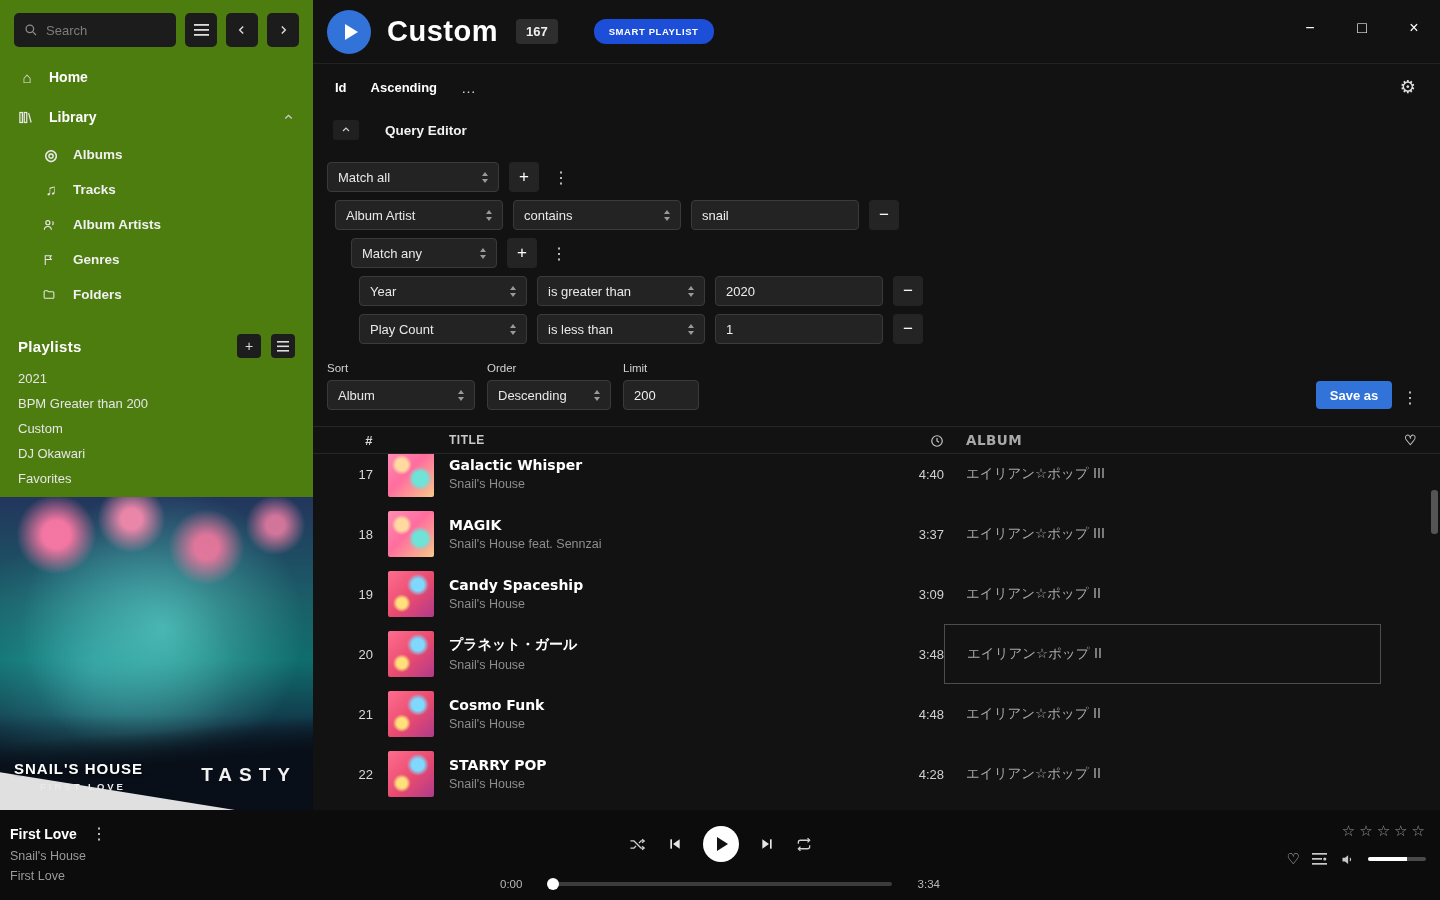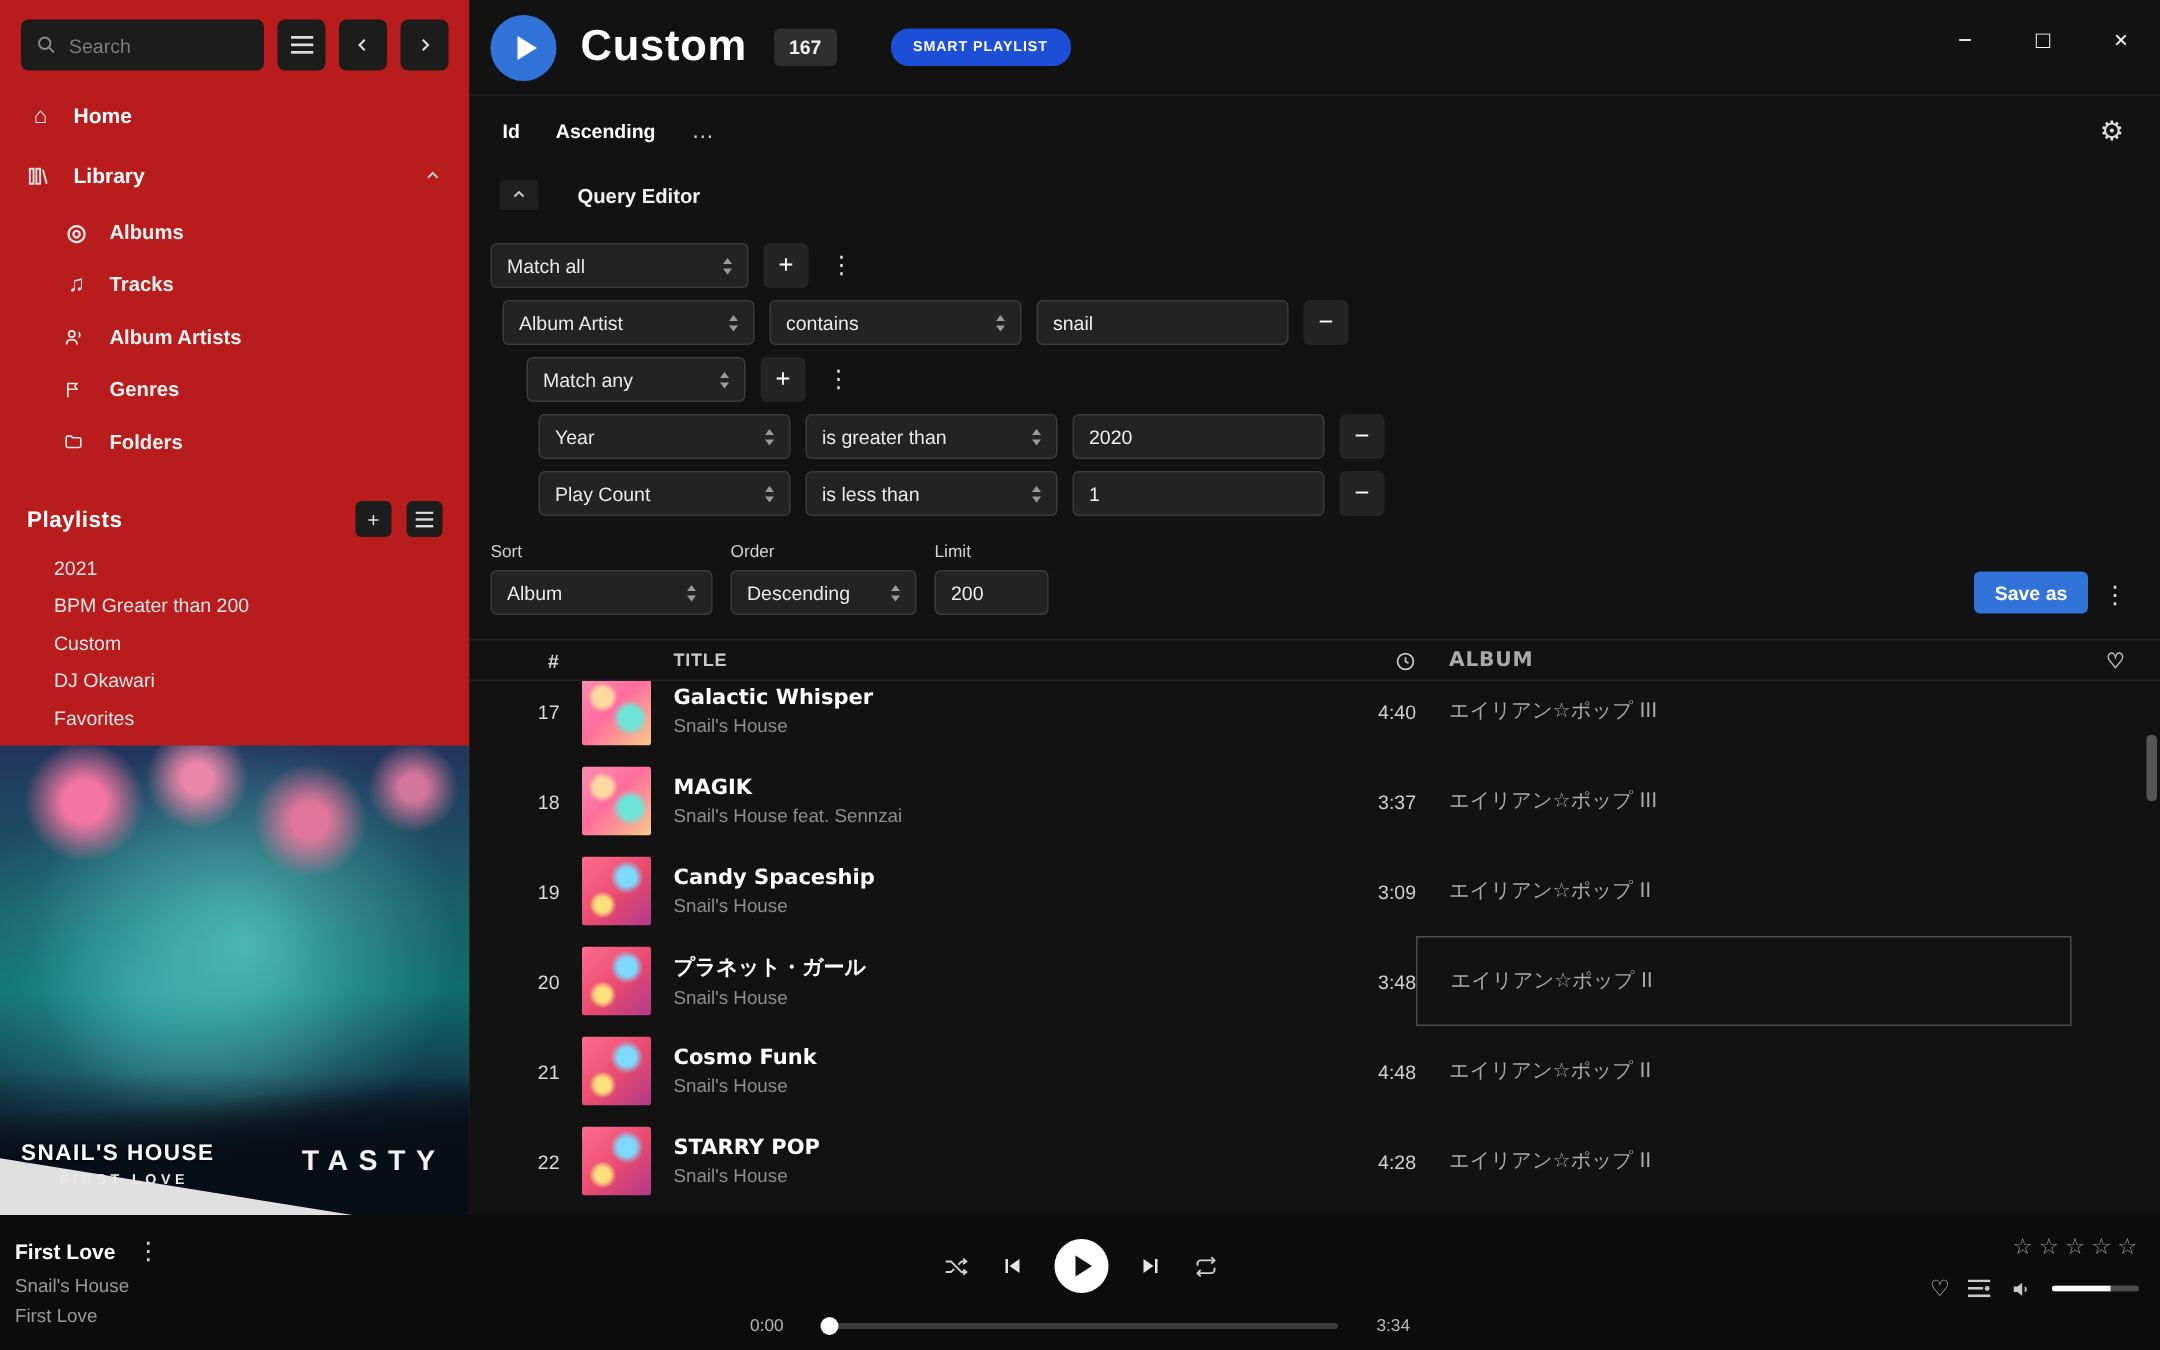--- a/index.html
+++ b/index.html
@@ -1,35 +1,35 @@
 <!DOCTYPE html>
 <html><head>
 <meta charset="utf-8">
 <style>
   * { margin:0; padding:0; box-sizing:border-box; }
   html,body { width:1440px; height:900px; overflow:hidden; }
   body { background:#121212; font-family:"Liberation Sans", sans-serif; color:#fff; position:relative; }
   svg { display:block; }
 
   
-  .sidebar { position:absolute; left:0; top:0; width:313px; height:810px; background:#b91c1c; }
+  .sidebar { position:absolute; left:0; top:0; width:313px; height:810px; background:#4d7c0f; }
   .sb-top { display:flex; align-items:center; gap:9px; padding:13px 14px 10px 14px; }
   .search-box { width:163px; height:34px; background:#1c1c1c; border-radius:5px; display:flex; align-items:center; gap:8px; padding:0 10px; }
   .search-box input { background:transparent; border:none; outline:none; color:#cfcfcf; font-size:13px; width:110px; font-family:"Liberation Sans", sans-serif; }
   .search-box input::placeholder { color:#7d7d7d; }
   .sb-btn { width:32px; height:34px; background:#1c1c1c; border:none; border-radius:5px; color:#ddd; display:flex; align-items:center; justify-content:center; cursor:pointer; }
   .nav-item { height:40px; display:flex; align-items:center; gap:13px; padding:0 18px; font-weight:700; font-size:14px; color:#fff; cursor:pointer; }
   .nav-item .glyph { width:18px; text-align:center; font-size:15px; color:#e8e8e8; }
   .nav-item .spacer { margin-left:auto; }
   .lib-sub .nav-item { height:35px; padding-left:42px; font-size:13.5px; font-weight:600; color:#f0f0f0; }
   .pl-head { display:flex; align-items:center; padding:22px 18px 8px 18px; }
   .pl-title { font-size:15px; font-weight:700; letter-spacing:.3px; }
   .pl-btns { margin-left:auto; display:flex; gap:10px; }
   .pl-btn { width:24px; height:24px; background:#1d1d1d; border:none; border-radius:4px; color:#ddd; font-size:14px; display:flex; align-items:center; justify-content:center; cursor:pointer; }
-  .pl-item { height:25px; display:flex; align-items:center; padding-left:36px; font-size:13px; color:#e6e6e6; cursor:pointer; }
+  .pl-item { height:25px; display:flex; align-items:center; padding-left:18px; font-size:13px; color:#e6e6e6; cursor:pointer; }
 
   
   .big-art { position:absolute; left:0; bottom:0; width:313px; height:313px; overflow:hidden;
     background:
       radial-gradient(circle at 18% 12%, rgba(255,120,165,.95) 0 14px, transparent 40px),
       radial-gradient(circle at 42% 7%, rgba(255,140,175,.9) 0 10px, transparent 34px),
       radial-gradient(circle at 66% 16%, rgba(255,120,160,.85) 0 12px, transparent 38px),
       radial-gradient(circle at 88% 9%, rgba(255,130,170,.8) 0 9px, transparent 30px),
       radial-gradient(circle at 52% 42%, rgba(110,235,225,.55), transparent 58%),
       radial-gradient(circle at 30% 55%, rgba(70,200,200,.4), transparent 50%),

